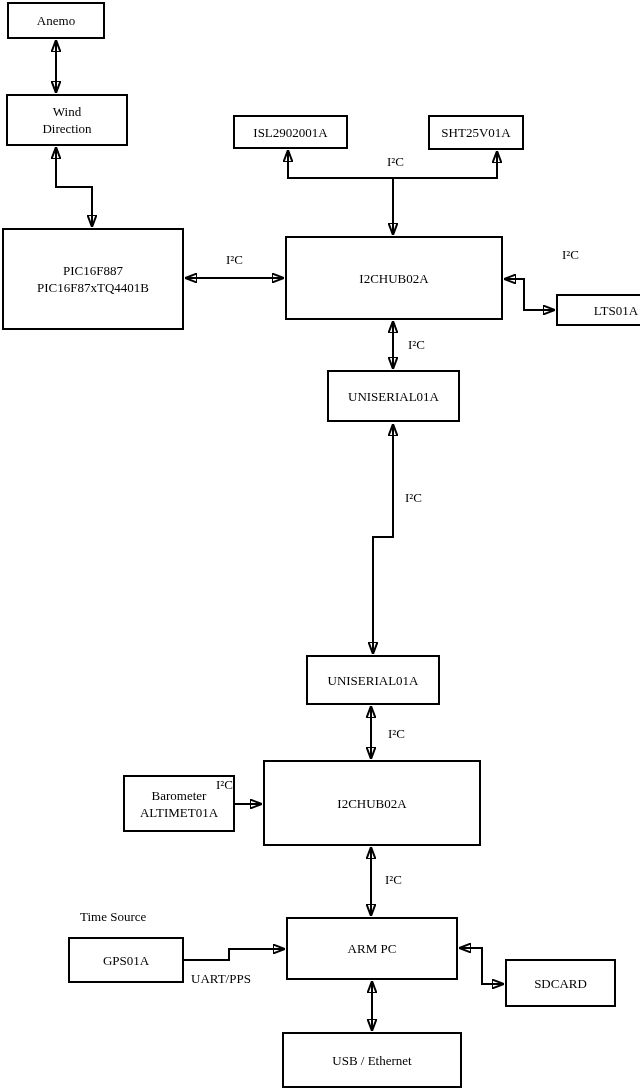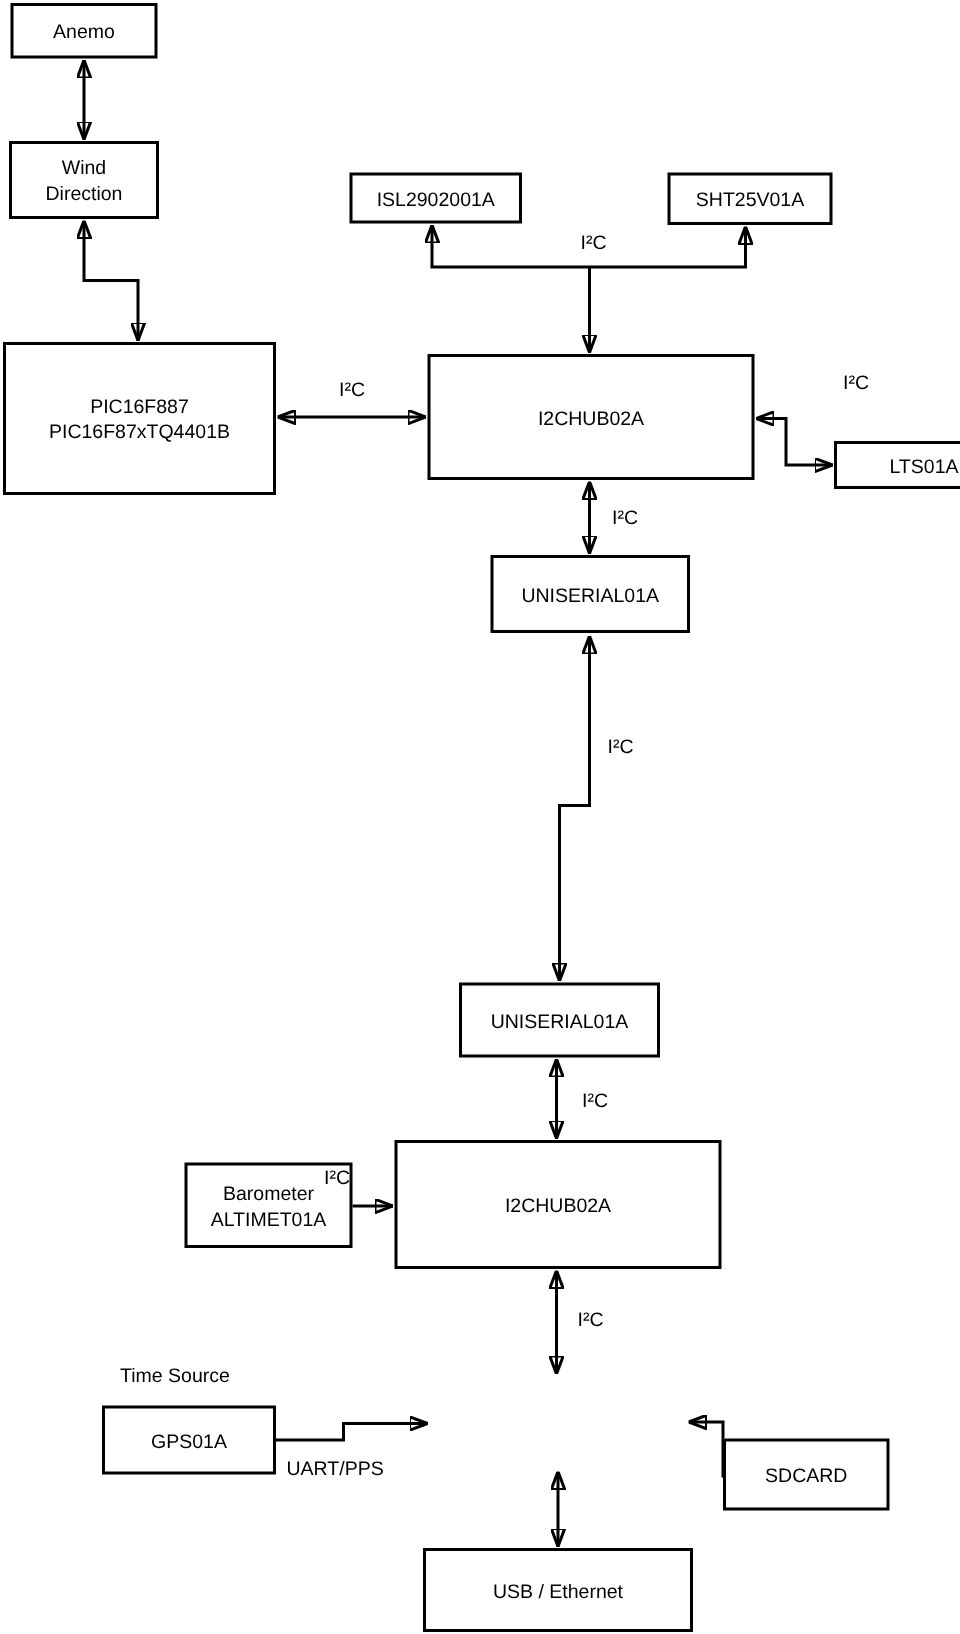--- a/index.html
+++ b/index.html
@@ -2,21 +2,21 @@
 <html><head>
 <meta charset="utf-8">
 <style>
   html, body { margin: 0; padding: 0; }
   body { background: #ffffff; }
   .canvas {
     position: relative;
     width: 640px;
     height: 1089px;
     background: #ffffff;
-    font-family: Liberation Sans, sans-serif;
+    font-family: Liberation Serif, serif;
     color: #000000;
     overflow: hidden;
   }
   .edges {
     position: absolute;
     left: 0; top: 0;
     width: 640px; height: 1089px;
   }
   .edges path {
     stroke: #000000;
@@ -67,47 +67,48 @@
     <path d="M371,706 L371,759" marker-start="url(#arr)" marker-end="url(#arr)"></path>
     <path d="M188,804 L262,804" marker-start="url(#arr)" marker-end="url(#arr)"></path>
     <path d="M371,847 L371,916" marker-start="url(#arr)" marker-end="url(#arr)"></path>
     <path d="M173,960 L229,960 L229,949 L285,949" marker-end="url(#arr)"></path>
     <path d="M459,948 L482,948 L482,984 L504,984" marker-start="url(#arr)" marker-end="url(#arr)"></path>
     <path d="M372,981 L372,1031" marker-start="url(#arr)" marker-end="url(#arr)"></path>
   </svg>
 
   <div class="box" style="left:7px; top:2px; width:98px; height:37px;">Anemo</div>
 
-  <div class="box" style="left:6px; top:94px; width:100px; height:52px;">Wind
+  <div class="box" style="left:6px; top:94px; width:122px; height:52px;">Wind
 Direction</div>
 
   <div class="box" style="left:2px; top:228px; width:182px; height:102px;">PIC16F887
 PIC16F87xTQ4401B</div>
 
   <div class="box" style="left:233px; top:115px; width:115px; height:34px;">ISL2902001A</div>
 
-  <div class="box" style="left:445px; top:115px; width:110px; height:35px;">SHT25V01A</div>
+  <div class="box" style="left:428px; top:115px; width:96px; height:35px;">SHT25V01A</div>
 
   <div class="box" style="left:285px; top:236px; width:218px; height:84px;">I2CHUB02A</div>
 
   <div class="box" style="left:556px; top:294px; width:103px; height:32px;padding-left:17px;">LTS01A</div>
 
   <div class="box" style="left:327px; top:370px; width:133px; height:52px;">UNISERIAL01A</div>
 
   <div class="box" style="left:306px; top:655px; width:134px; height:50px;">UNISERIAL01A</div>
 
   <div class="box" style="left:263px; top:760px; width:218px; height:86px;">I2CHUB02A</div>
 
   <div class="box" style="left:75px; top:775px; width:112px; height:57px;margin-left:48px;">Barometer
 ALTIMET01A</div>
 
   <div class="box" style="left:68px; top:937px; width:116px; height:46px;">GPS01A</div>
 
+  <div class="box" style="left:286px; top:917px; width:172px; height:63px;">ARM PC</div>
 
-  <div class="box" style="left:482px; top:959px; width:111px; height:48px;">SDCARD</div>
+  <div class="box" style="left:505px; top:959px; width:111px; height:48px;">SDCARD</div>
 
   <div class="box" style="left:282px; top:1032px; width:180px; height:56px;">USB / Ethernet</div>
 
   <span class="lbl" style="left:226px; top:252px;">I²C</span>
 
   <span class="lbl" style="left:387px; top:154px;">I²C</span>
 
   <span class="lbl" style="left:562px; top:247px;">I²C</span>
 
   <span class="lbl" style="left:408px; top:337px;">I²C</span>

